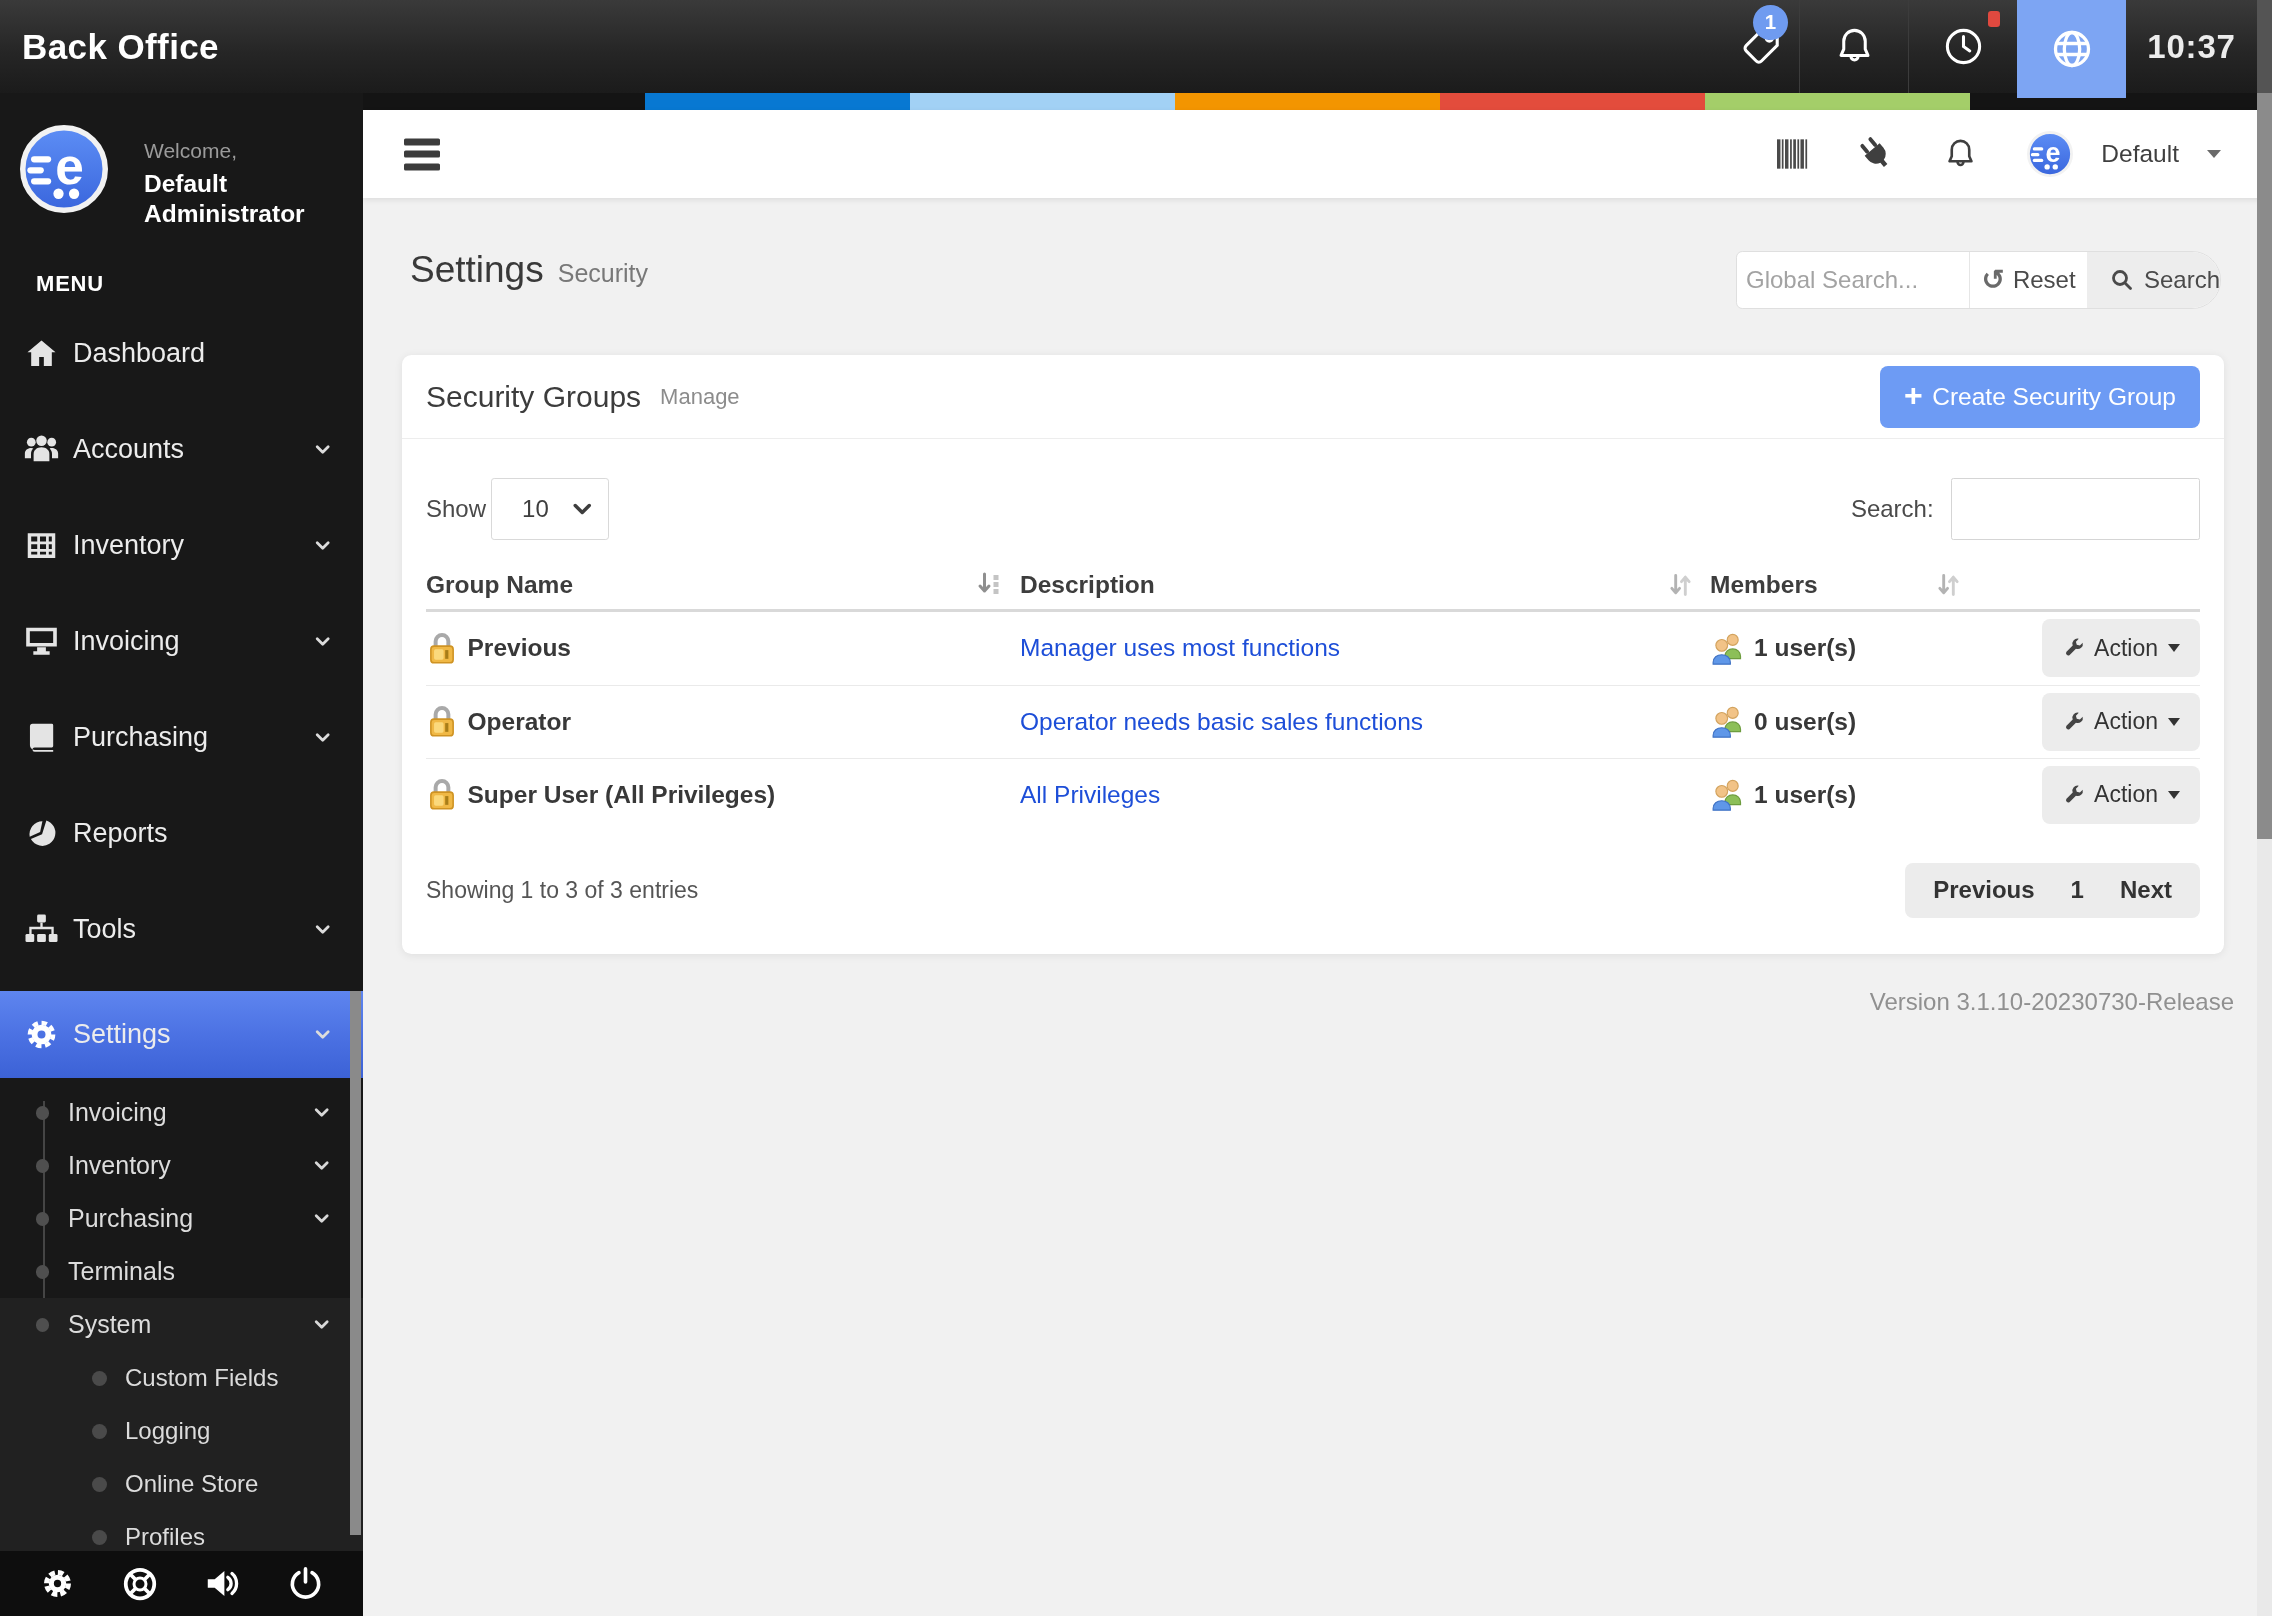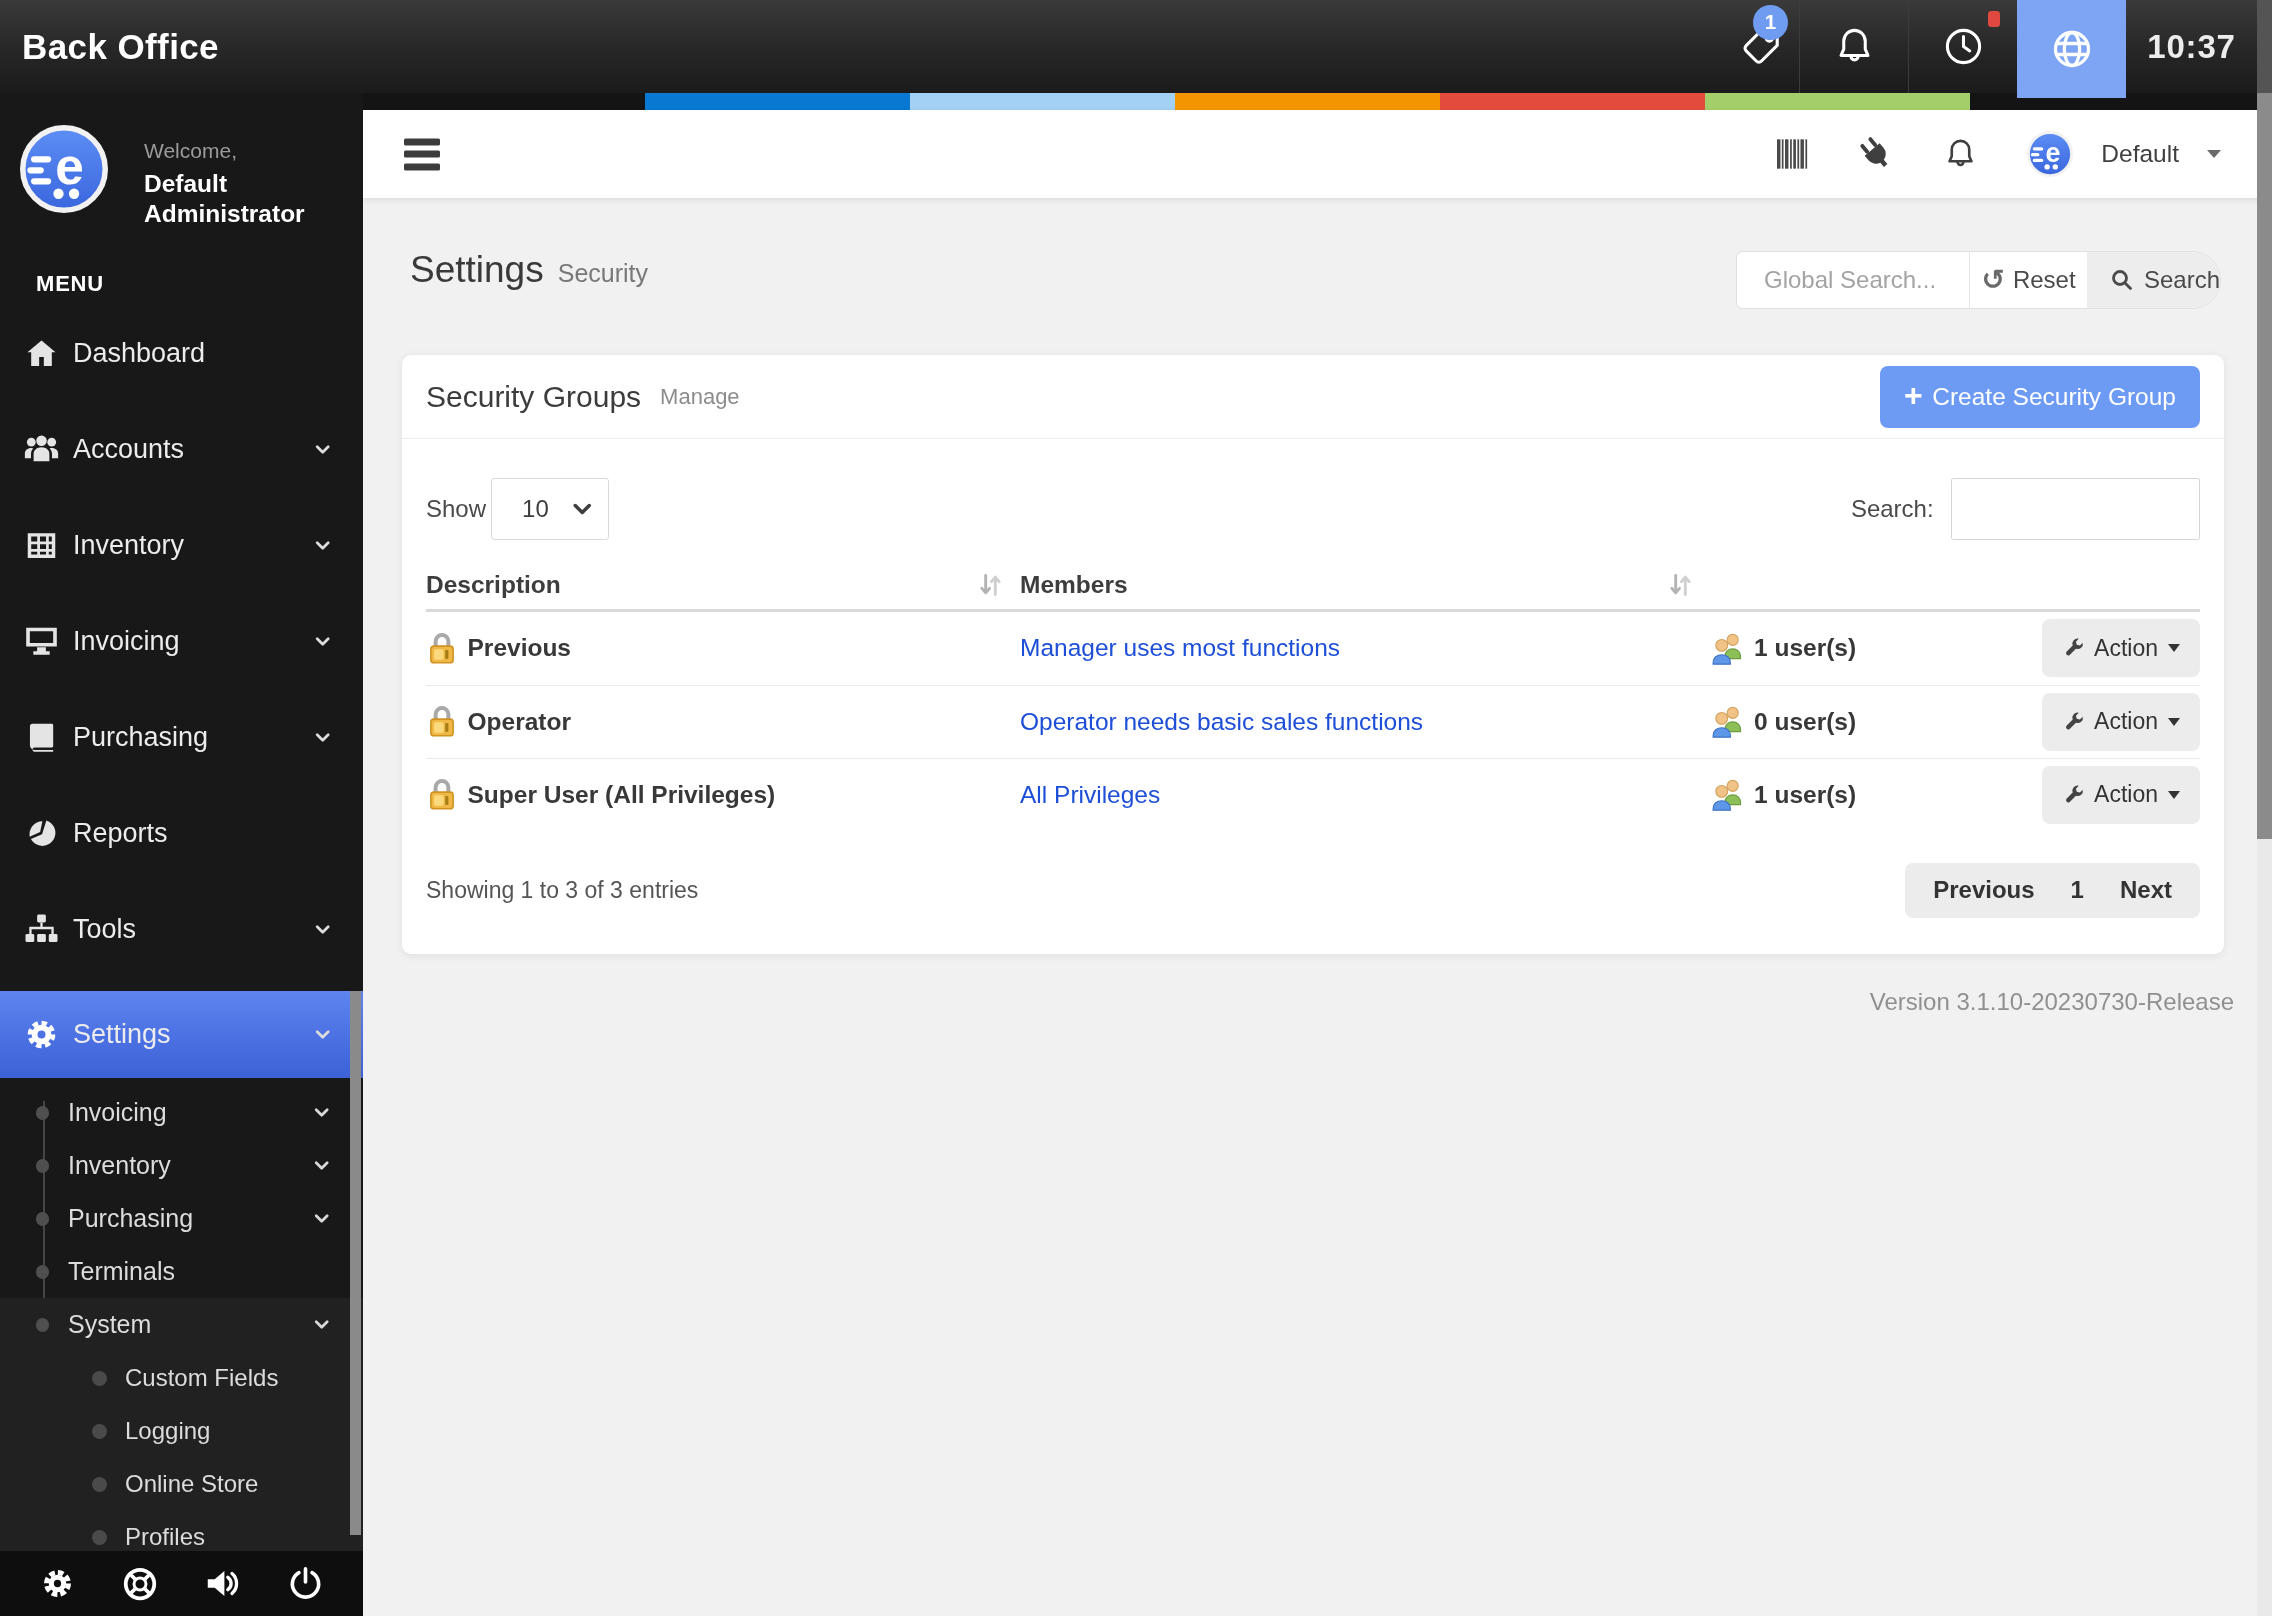--- a/index.html
+++ b/index.html
@@ -67,21 +67,21 @@
   .avatar{width:46px;height:46px;}
   .profile-name{font-size:24.5px;color:#3f3f3f;}
   .caret{width:0;height:0;border-left:7px solid transparent;border-right:7px solid transparent;border-top:8.7px solid #6a6a6a;}
   .chev-sm{width:17.4px;height:11px;}
   
   .page-title{position:absolute;left:410px;top:249px;display:flex;align-items:baseline;gap:14px;z-index:2;}
   .page-title h1{font-size:37px;font-weight:normal;color:#393939;}
   .page-title span{font-size:25px;color:#787878;}
   .gsearch{position:absolute;right:52px;top:251px;width:485px;height:58px;display:flex;align-items:stretch;
     background:#fff;border:1.6px solid #dfdfdf;border-radius:6.3px 29px 29px 6.3px;z-index:2;}
-  .gsearch input{flex:1;border:none;outline:none;font-size:24px;color:#ef4444;padding:0 27px;background:transparent;
+  .gsearch input{flex:1;border:none;outline:none;font-size:24px;color:#ef4444;padding:0 9px;background:transparent;
     font-family:"Liberation Sans","DejaVu Sans",sans-serif;min-width:0;}
   .gsearch input::placeholder{color:#a3a3a3;}
   .g-reset{width:118px;display:flex;align-items:center;justify-content:center;gap:8px;font-size:24px;color:#4a4a4a;
     border-left:1.6px solid #e6e6e6;cursor:pointer;background:#fff;}
   .g-reset .ric{font-size:28px;font-weight:bold;color:#6a6a6a;line-height:1;}
   .g-search{width:133px;display:flex;align-items:center;justify-content:flex-end;gap:9.5px;font-size:24px;color:#4a4a4a;
     background:#ededed;border-radius:0 28px 28px 0;cursor:pointer;}
   
   .card{position:absolute;left:402px;top:355px;width:1822px;height:599px;background:#fff;border-radius:9.5px;
     box-shadow:0 1.6px 8px rgba(0,0,0,.07);z-index:2;}
@@ -497,20 +497,31 @@
     </div>
     <div class="search-wrap">
       <span>Search:</span>
       <input class="tsearch" type="text" style="">
     </div>
   </div>
 
   <div class="tbl">
     <div class="tbl-grid tbl-header">
       <div class="th">
+        <span>Group Name</span>
+        <svg width="27" height="28" viewBox="0 0 26 28">
+            <path d="M8 3v17M8 20l-4.5-5M8 20l4.5-5" fill="none" stroke="#8f8f8f" stroke-width="3" stroke-linecap="round" stroke-linejoin="round"></path>
+            <g fill="#c4c4c4">
+              <rect x="17" y="4" width="5" height="5"></rect>
+              <rect x="17" y="11" width="5" height="5"></rect>
+              <rect x="17" y="18" width="5" height="5"></rect>
+            </g>
+          </svg>
+      </div>
+      <div class="th">
         <span>Description</span>
         <svg width="25" height="28" viewBox="0 0 26 28">
             <path d="M8 4v18M8 22l-4-4.5M8 22l4-4.5" fill="none" stroke="#b3b3b3" stroke-width="3" stroke-linecap="round" stroke-linejoin="round"></path>
             <path d="M18 24V6M18 6l-4 4.5M18 6l4 4.5" fill="none" stroke="#cfcfcf" stroke-width="3" stroke-linecap="round" stroke-linejoin="round"></path>
           </svg>
       </div>
       <div class="th">
         <span>Members</span>
         <svg width="25" height="28" viewBox="0 0 26 28">
             <path d="M8 4v18M8 22l-4-4.5M8 22l4-4.5" fill="none" stroke="#b3b3b3" stroke-width="3" stroke-linecap="round" stroke-linejoin="round"></path>

